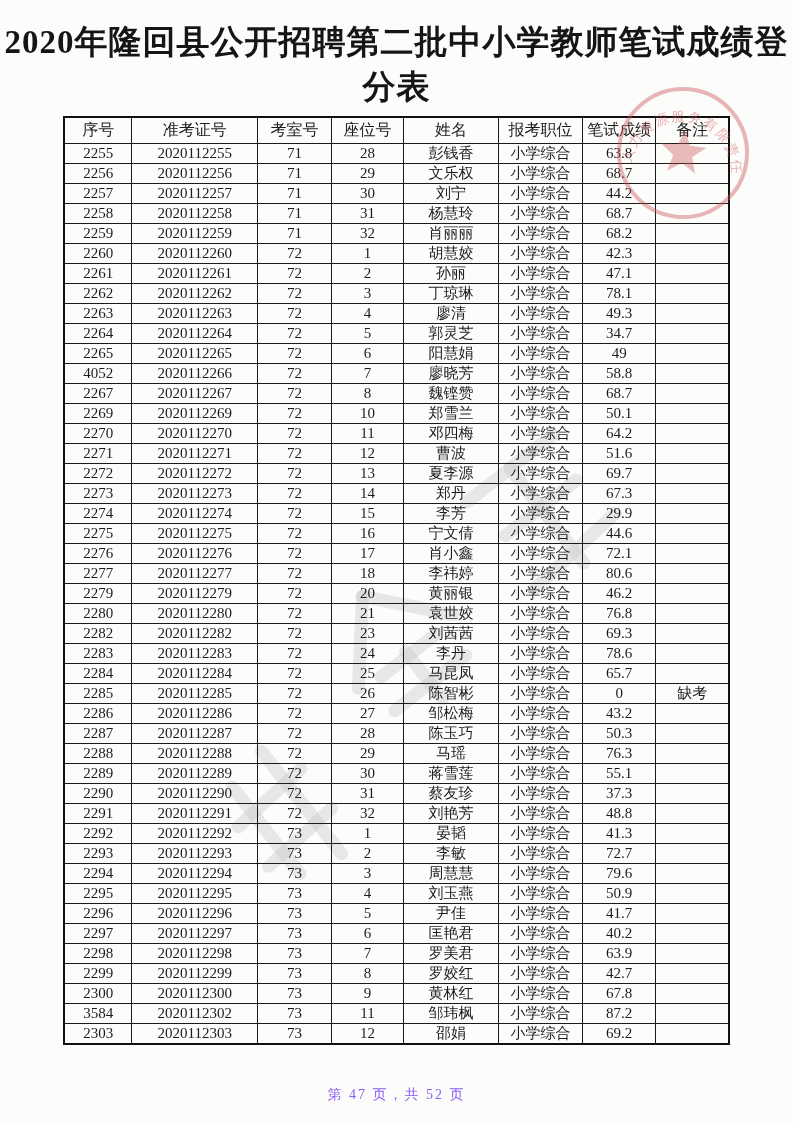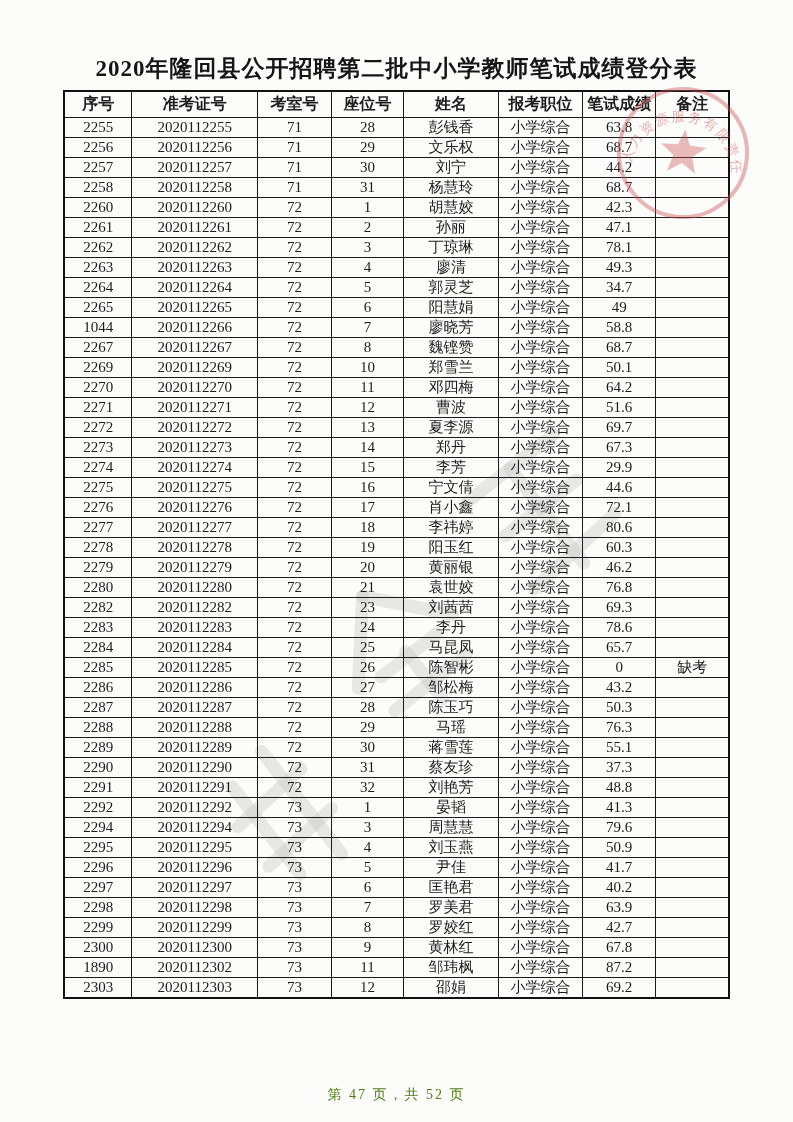--- a/index.html
+++ b/index.html
@@ -10,23 +10,23 @@
   }
   .page{
     position:relative;
     width:793px;height:1122px;
     background:#fcfcfb;
     overflow:hidden;
     box-sizing:border-box;
   }
   .page-title{
     margin:0;
-    padding-top:53px;
+    padding-top:20px;
     text-align:center;
-    font-size:23px;
+    font-size:33px;
     font-weight:bold;
     color:#151515;
     letter-spacing:1px;
     font-family:"Liberation Serif","DejaVu Serif",serif;
   }
   table.score-table{
     border-collapse:collapse;
     table-layout:fixed;
     width:667px;
     margin:6px auto 0 auto;
@@ -40,35 +40,35 @@
     padding:0;
     text-align:center;
     vertical-align:middle;
     white-space:nowrap;
     overflow:hidden;
     color:#1c1c1c;
   }
   table.score-table th{
     height:25px;
     font-size:16px;
-    font-weight:bold;
+    font-weight:normal;
   }
   table.score-table td{
     height:18.8px;
     font-size:15px;
     font-weight:normal;
   }
   table.score-table{border:2px solid #111;}
   .page-footer{
     position:absolute;
     left:0;right:0;
     bottom:18px;
     text-align:center;
     font-size:14px;
-    color:#4d7c0f;
+    color:#8b5cf6;
     letter-spacing:2px;
     z-index:3;
   }
   .seal{
     position:absolute;
     left:598px;
     top:68px;
     width:170px;
     height:170px;
     z-index:5;
@@ -186,20 +186,30 @@
           <td>2258</td>
           <td>2020112258</td>
           <td>71</td>
           <td>31</td>
           <td>杨慧玲</td>
           <td>小学综合</td>
           <td>68.7</td>
           <td></td>
         </tr>
         <tr>
+          <td>2259</td>
+          <td>2020112259</td>
+          <td>71</td>
+          <td>32</td>
+          <td>肖丽丽</td>
+          <td>小学综合</td>
+          <td>68.2</td>
+          <td></td>
+        </tr>
+        <tr>
           <td>2260</td>
           <td>2020112260</td>
           <td>72</td>
           <td>1</td>
           <td>胡慧姣</td>
           <td>小学综合</td>
           <td>42.3</td>
           <td></td>
         </tr>
         <tr>
@@ -246,21 +256,21 @@
           <td>2265</td>
           <td>2020112265</td>
           <td>72</td>
           <td>6</td>
           <td>阳慧娟</td>
           <td>小学综合</td>
           <td>49</td>
           <td></td>
         </tr>
         <tr>
-          <td>1044</td>
+          <td>4052</td>
           <td>2020112266</td>
           <td>72</td>
           <td>7</td>
           <td>廖晓芳</td>
           <td>小学综合</td>
           <td>58.8</td>
           <td></td>
         </tr>
         <tr>
           <td>2267</td>
@@ -356,30 +366,20 @@
           <td>2277</td>
           <td>2020112277</td>
           <td>72</td>
           <td>18</td>
           <td>李祎婷</td>
           <td>小学综合</td>
           <td>80.6</td>
           <td></td>
         </tr>
         <tr>
-          <td>2278</td>
-          <td>2020112278</td>
-          <td>72</td>
-          <td>19</td>
-          <td>阳玉红</td>
-          <td>小学综合</td>
-          <td>60.3</td>
-          <td></td>
-        </tr>
-        <tr>
           <td>2279</td>
           <td>2020112279</td>
           <td>72</td>
           <td>20</td>
           <td>黄丽银</td>
           <td>小学综合</td>
           <td>46.2</td>
           <td></td>
         </tr>
         <tr>
@@ -496,20 +496,30 @@
           <td>2292</td>
           <td>2020112292</td>
           <td>73</td>
           <td>1</td>
           <td>晏韬</td>
           <td>小学综合</td>
           <td>41.3</td>
           <td></td>
         </tr>
         <tr>
+          <td>2293</td>
+          <td>2020112293</td>
+          <td>73</td>
+          <td>2</td>
+          <td>李敏</td>
+          <td>小学综合</td>
+          <td>72.7</td>
+          <td></td>
+        </tr>
+        <tr>
           <td>2294</td>
           <td>2020112294</td>
           <td>73</td>
           <td>3</td>
           <td>周慧慧</td>
           <td>小学综合</td>
           <td>79.6</td>
           <td></td>
         </tr>
         <tr>
@@ -566,21 +576,21 @@
           <td>2300</td>
           <td>2020112300</td>
           <td>73</td>
           <td>9</td>
           <td>黄林红</td>
           <td>小学综合</td>
           <td>67.8</td>
           <td></td>
         </tr>
         <tr>
-          <td>1890</td>
+          <td>3584</td>
           <td>2020112302</td>
           <td>73</td>
           <td>11</td>
           <td>邹玮枫</td>
           <td>小学综合</td>
           <td>87.2</td>
           <td></td>
         </tr>
         <tr>
           <td>2303</td>

